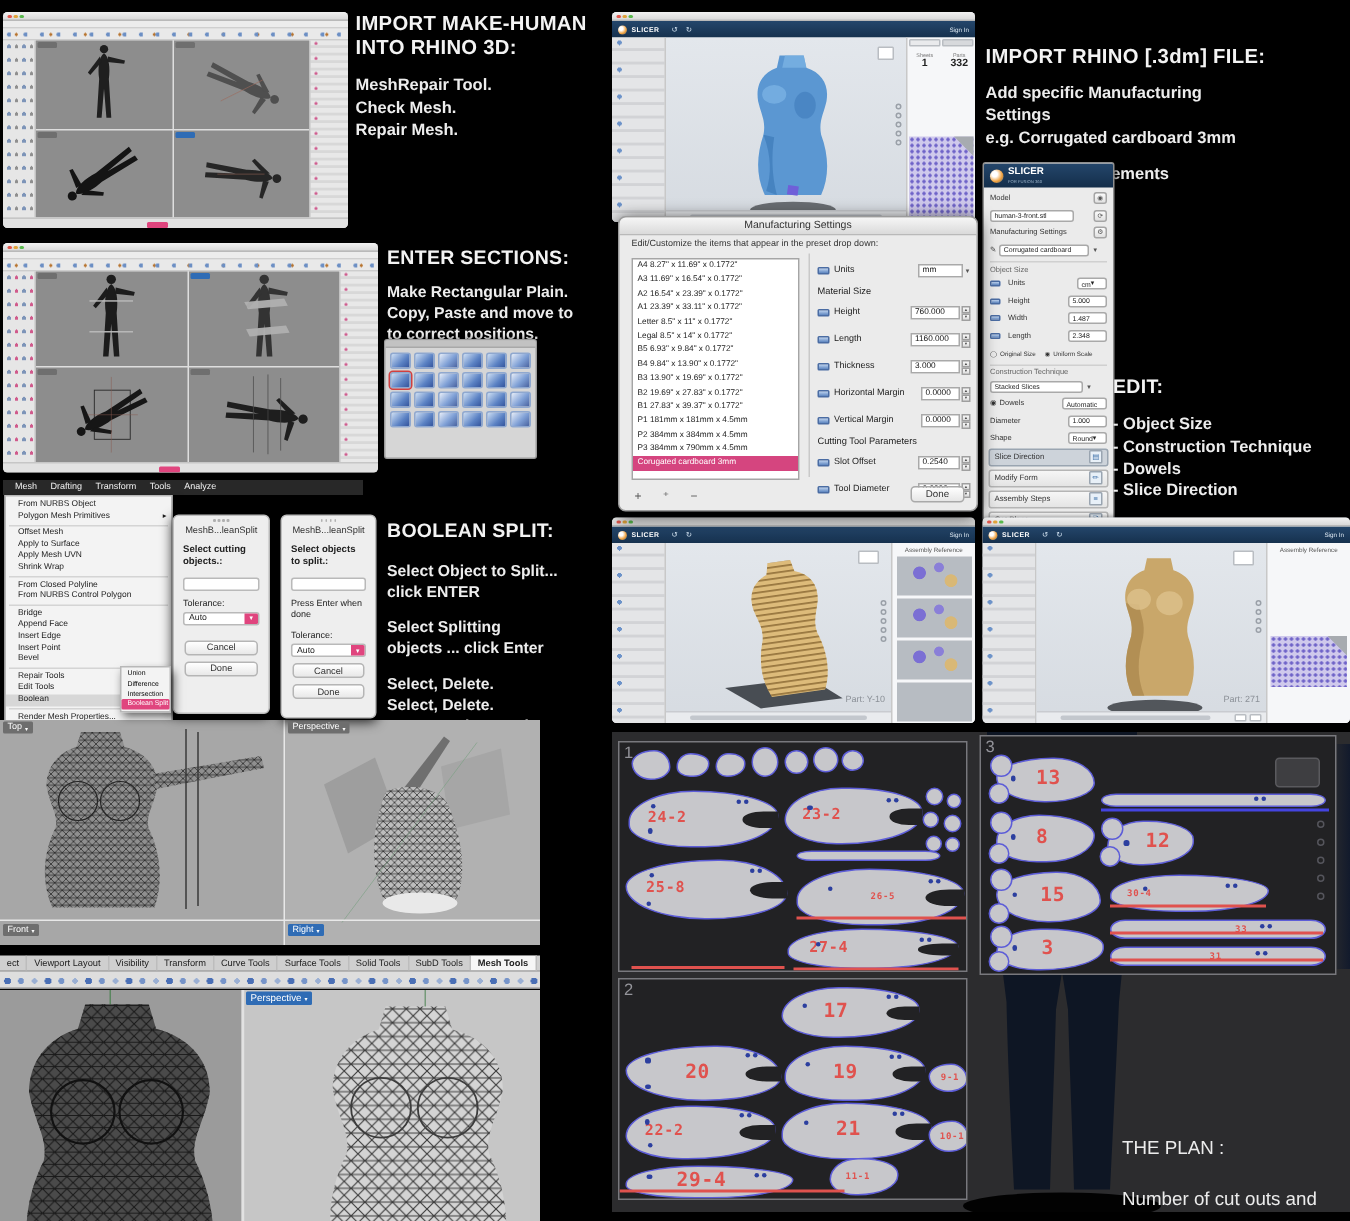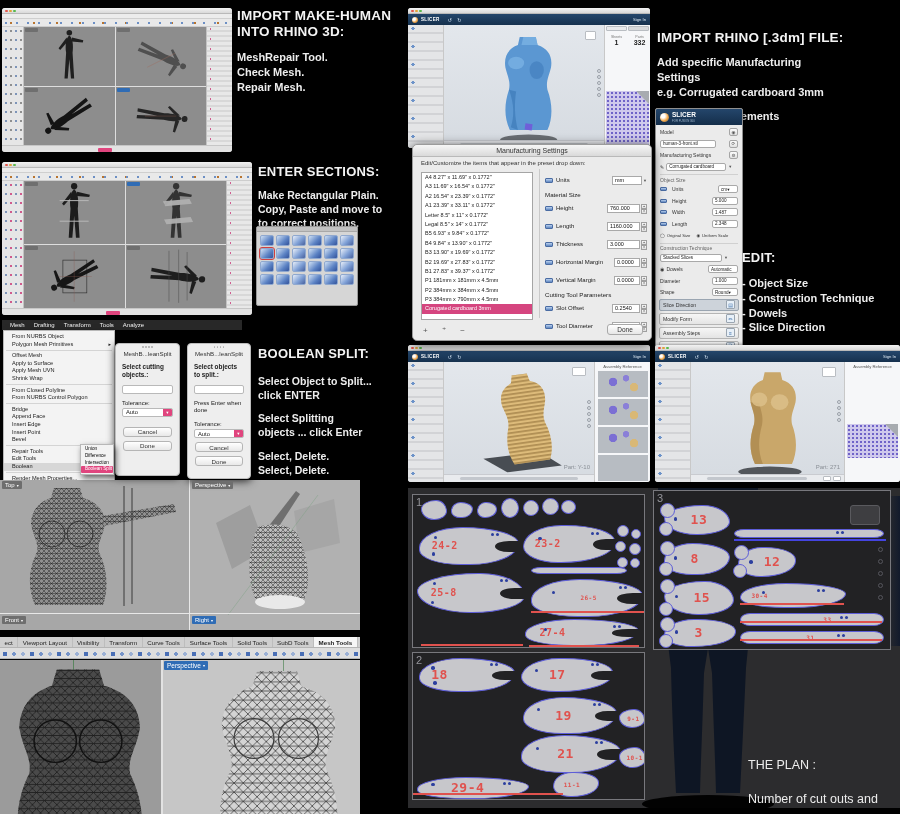--- a/index.html
+++ b/index.html
@@ -926,38 +926,44 @@
           <span class="lb mid">27-4</span>
           <i class="d" style="left:16%;top:30%"></i>
           <i class="d2" style="right:20%;top:18%"></i>
         </div>
     <div class="rl" style="left:8px;top:149px;width:102px"></div>
     <div class="rl" style="left:116px;top:150px;width:110px"></div>
   </div>
 
   <div class="sheet" style="left:4px;top:164px;width:233px;height:148px">
     <div class="snum">2</div>
-    <div class="piece b1 notch" style="left:6px;top:5px;width:96px;height:34px">
-          <span class="lb big">18</span>
-          <i class="d" style="left:12%;top:22%"></i>
-          <i class="d" style="left:14%;top:70%"></i>
-          <i class="d2" style="right:22%;top:12%"></i>
-        </div>
     <div class="piece b3 notch" style="left:108px;top:5px;width:92px;height:34px">
           <span class="lb big" style="left:30%">17</span>
           <i class="d" style="left:14%;top:30%"></i>
           <i class="d2" style="right:20%;top:12%"></i>
         </div>
+    <div class="piece b2 notch" style="left:4px;top:44px;width:104px;height:37px">
+          <span class="lb big" style="left:38%">20</span>
+          <i class="d" style="left:12%;top:20%"></i>
+          <i class="d" style="left:12%;top:70%"></i>
+          <i class="d2" style="right:20%;top:12%"></i>
+        </div>
     <div class="piece b1 notch" style="left:110px;top:44px;width:94px;height:37px">
           <span class="lb big" style="left:34%">19</span>
           <i class="d" style="left:14%;top:28%"></i>
           <i class="d2" style="right:22%;top:14%"></i>
         </div>
     <div class="piece b2" style="left:206px;top:56px;width:26px;height:19px">
           <span class="lb sm" style="left:30%">9-1</span>
+        </div>
+    <div class="piece b3 notch" style="left:4px;top:84px;width:100px;height:36px">
+          <span class="lb mid">22-2</span>
+          <i class="d" style="left:12%;top:24%"></i>
+          <i class="d" style="left:14%;top:70%"></i>
+          <i class="d2" style="right:20%;top:12%"></i>
         </div>
     <div class="piece b1 notch" style="left:108px;top:82px;width:100px;height:38px">
           <span class="lb big" style="left:36%">21</span>
           <i class="d" style="left:14%;top:30%"></i>
           <i class="d2" style="right:22%;top:14%"></i>
         </div>
     <div class="piece b2" style="left:206px;top:94px;width:27px;height:21px">
           <span class="lb sm" style="left:26%">10-1</span>
         </div>
     <div class="piece b1" style="left:4px;top:124px;width:112px;height:22px">

